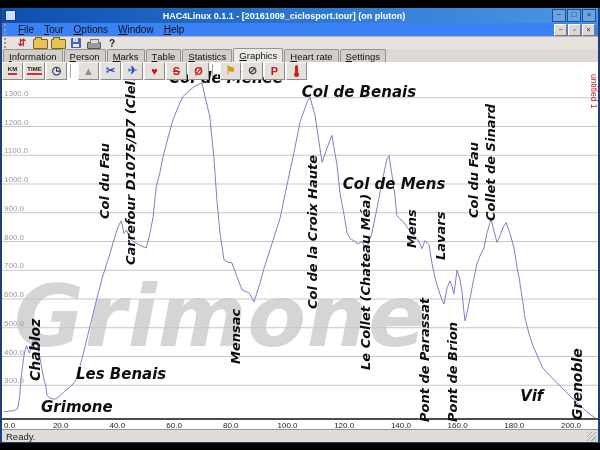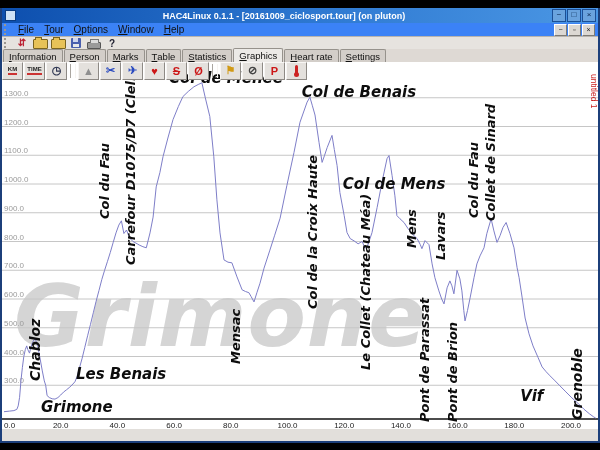--- a/index.html
+++ b/index.html
@@ -243,15 +243,19 @@
           <div class="chart-label rot" style="font-size: 13px; left: 445.961px; top: 183.9px;">Lavars</div>
           <div class="chart-label rot" style="font-size: 13px; left: 457.868px; top: 346.05px;">Pont de Brion</div>
           <div class="chart-label rot" style="font-size: 13px; left: 479.13px; top: 141.925px;">Col du Fau</div>
           <div class="chart-label rot" style="font-size: 13px; left: 496.14px; top: 145.088px;">Collet de Sinard</div>
           <div class="chart-label" style="font-size: 15px; left: 529.877px; top: 324.975px; transform: translateX(-50%);">Vif</div>
           <div class="chart-label rot" style="font-size: 14px; left: 582.041px; top: 344.325px;">Grenoble</div>
         </div>
       <div id="mdi-tab">untitled 1</div>
     </div>
 
+    <div id="statusbar">
+      <span id="status-text">Ready.</span>
+      <div id="sizegrip"></div>
+    </div>
 
   </div>
 </div>
 
 </body></html>

